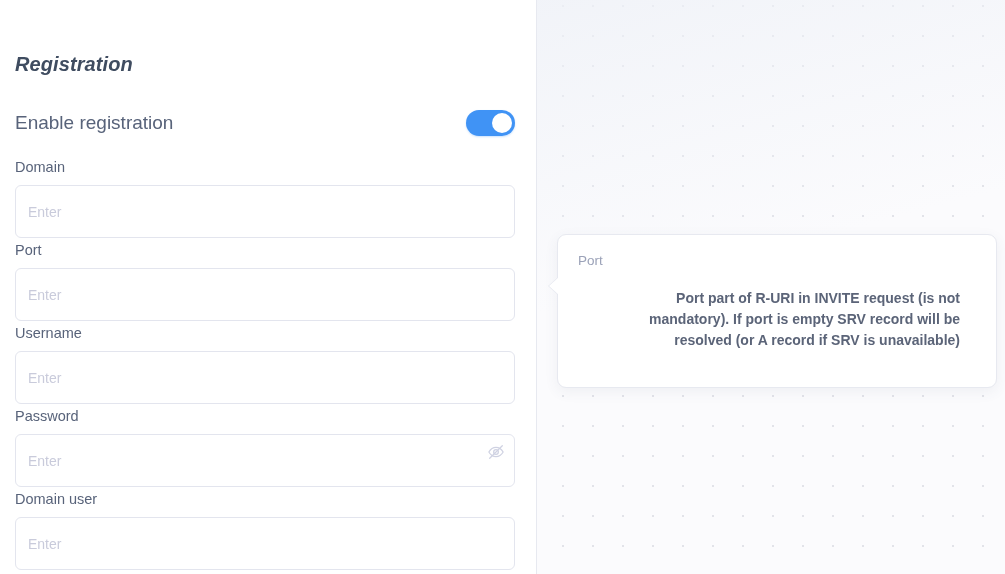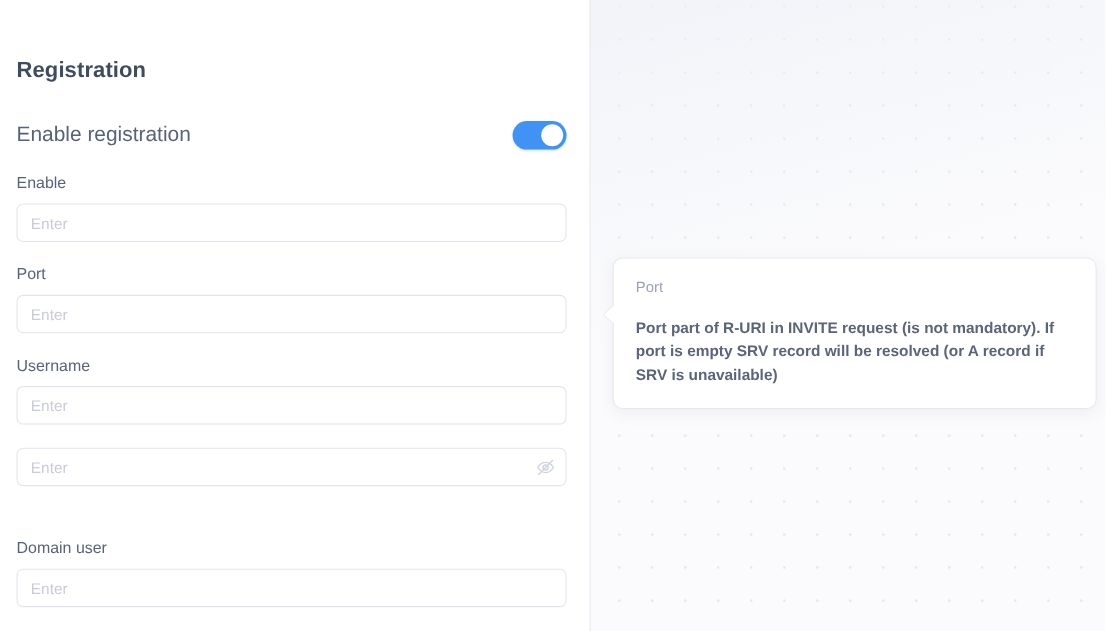--- a/index.html
+++ b/index.html
@@ -40,20 +40,21 @@
   .page-title {
     position: absolute;
     left: 15px;
     top: 50px;
     margin: 0;
     font-size: 20px;
     font-weight: bold;
     letter-spacing: 0.1px;
     color: #3f4c60;
     line-height: 28px;
+    font-style: italic;
   }
 
   .toggle-row {
     position: absolute;
     left: 15px;
     top: 108px;
     width: 500px;
     height: 30px;
     display: flex;
     align-items: center;
@@ -100,21 +101,21 @@
   }
   .input-wrap {
     position: relative;
     width: 500px;
     height: 35px;
     box-sizing: border-box;
   }
   .text-input {
     box-sizing: border-box;
     width: 500px;
-    height: 35px;
+    height: 53px;
     border: 1px solid #e3e5ee;
     border-radius: 6px;
     background: #ffffff;
     font-family: "Liberation Sans", sans-serif;
     font-size: 14px;
     color: #58637a;
     padding: 0 12px;
     outline: none;
   }
   .text-input.has-icon { padding-right: 38px; }
@@ -197,61 +198,63 @@
     font-size: 13.5px;
     color: #9ba2b8;
     line-height: 18px;
     margin: 0 0 18px 0;
   }
   .tooltip-body {
     font-size: 14px;
     font-weight: bold;
     color: #5b6478;
     line-height: 21px;
-    margin: 0;
+    margin: 16px;
+    text-align: right;
   }
 </style>
 </head>
 <body>
 
 <div class="app">
 
   <section class="form-pane">
 
     <h1 class="page-title">Registration</h1>
 
     <div class="toggle-row">
       <span class="toggle-label">Enable registration</span>
       <div class="switch">
         <span class="knob"></span>
       </div>
     </div>
 
     <div class="field f-domain">
-      <label class="field-label">Enable</label>
+      <label class="field-label">Domain</label>
       <div class="input-wrap">
         <input class="text-input" type="text" placeholder="Enter" style="">
       </div>
     </div>
 
     <div class="field f-port">
       <label class="field-label">Port</label>
       <div class="input-wrap">
         <input class="text-input" type="text" placeholder="Enter" style="">
       </div>
     </div>
 
     <div class="field f-user">
       <label class="field-label">Username</label>
       <div class="input-wrap">
         <input class="text-input" type="text" placeholder="Enter" style="">
       </div>
     </div>
 
     <div class="field f-pass">
+      <label class="field-label">Password</label>
       <div class="input-wrap">
         <input class="text-input has-icon" type="text" placeholder="Enter" style="">
         <span class="eye-off-icon">
           <svg width="18" height="18" viewBox="0 0 24 24" fill="none" stroke="#cfd2e2" stroke-width="1.7" stroke-linecap="round" stroke-linejoin="round">
             <path d="M2.5 12s3.6-6.2 9.5-6.2S21.5 12 21.5 12s-3.6 6.2-9.5 6.2S2.5 12 2.5 12z"></path>
             <circle cx="12" cy="12" r="3.1"></circle>
             <line x1="3.6" y1="20.4" x2="20.4" y2="3.6"></line>
           </svg>
         </span>
       </div>

